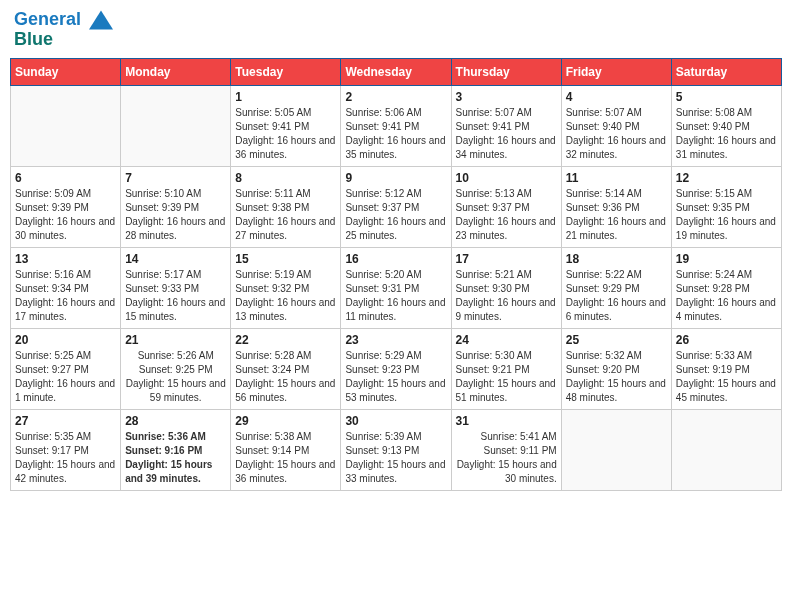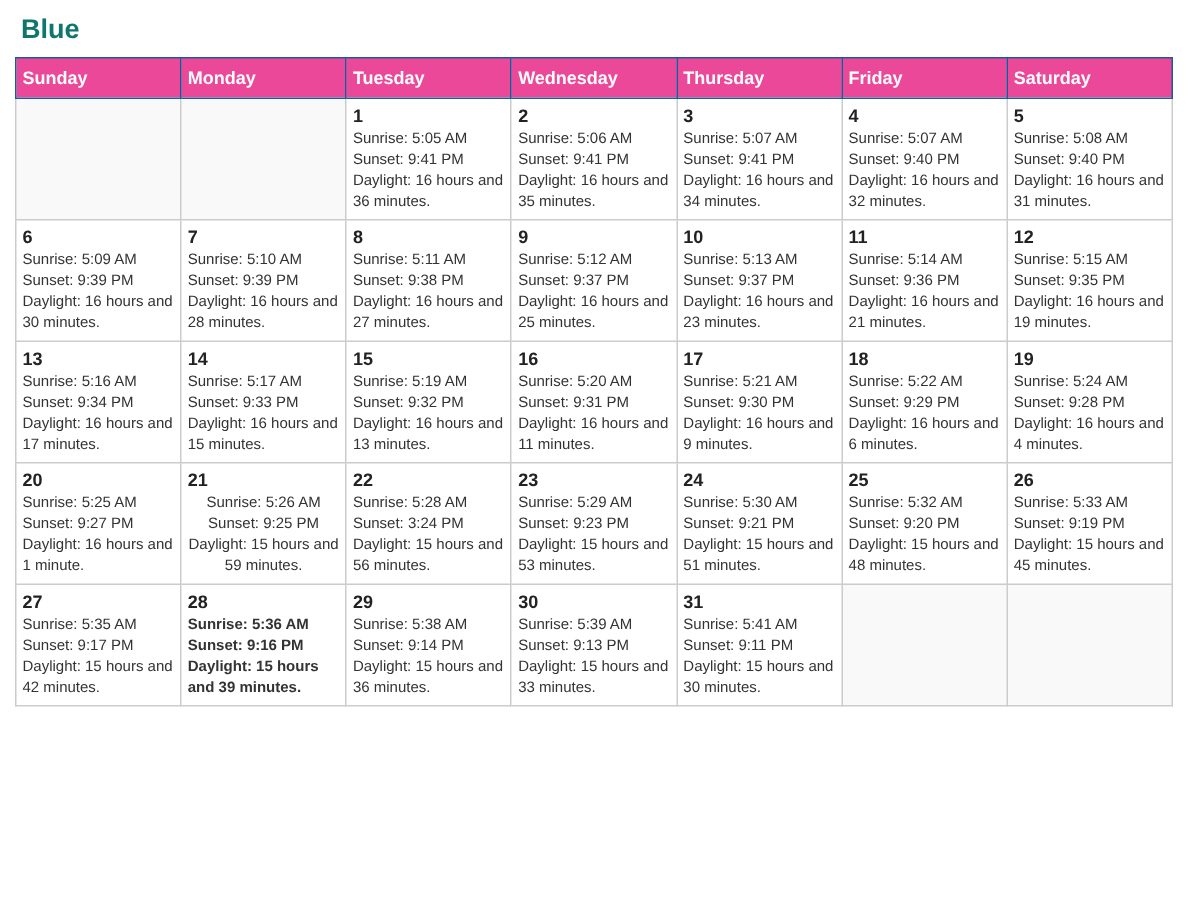--- a/index.html
+++ b/index.html
@@ -46,21 +46,21 @@
     .location {
       font-size: 15px;
       color: #444;
     }
     table {
       width: 100%;
       border-collapse: collapse;
       table-layout: fixed;
     }
     thead th {
-      background-color: #ec4899;
+      background-color: #ef4444;
       color: #fff;
       font-size: 12px;
       font-weight: bold;
       padding: 6px 4px;
       text-align: left;
       border: 1px solid #1a5a9a;
     }
     td {
       border: 1px solid #ccc;
       vertical-align: top;
@@ -84,20 +84,28 @@
       color: #333;
       font-size: 10px;
     }
   </style>
 </head>
 <body>
 
 <div class="header">
   <div class="logo">
     <div>
+      <div style="display:flex;align-items:center;">
+        <div class="logo-text">
+          <span>General</span>
+          <svg class="logo-icon" viewBox="0 0 30 24" style="display:inline-block;vertical-align:middle;margin-left:3px;">
+            <polygon points="0,24 15,0 30,24" fill="#1a7abf"></polygon>
+          </svg>
+        </div>
+      </div>
       <div class="logo-text">
         <span style="color:#0f766e;">Blue</span>
       </div>
     </div>
   </div>
   <div class="title-block">
     <div class="month-title"></div>
     <div class="location"></div>
   </div>
 </div>
@@ -301,21 +309,21 @@
 Daylight: 15 hours and 36 minutes.</div>
         </td>
         <td>
           <div class="day-num">30</div>
           <div class="day-detail" style="white-space: pre-line;">Sunrise: 5:39 AM
 Sunset: 9:13 PM
 Daylight: 15 hours and 33 minutes.</div>
         </td>
         <td>
           <div class="day-num">31</div>
-          <div class="day-detail" style="white-space: pre-line;">Sunrise: 5:41 AM
+          <div class="day-detail" style="white-space: pre-line; text-align: right;">Sunrise: 5:41 AM
 Sunset: 9:11 PM
 Daylight: 15 hours and 30 minutes.</div>
         </td>
         <td class="empty"></td>
         <td class="empty"></td>
       </tr>
     </tbody>
 </table>
 
 </body></html>

